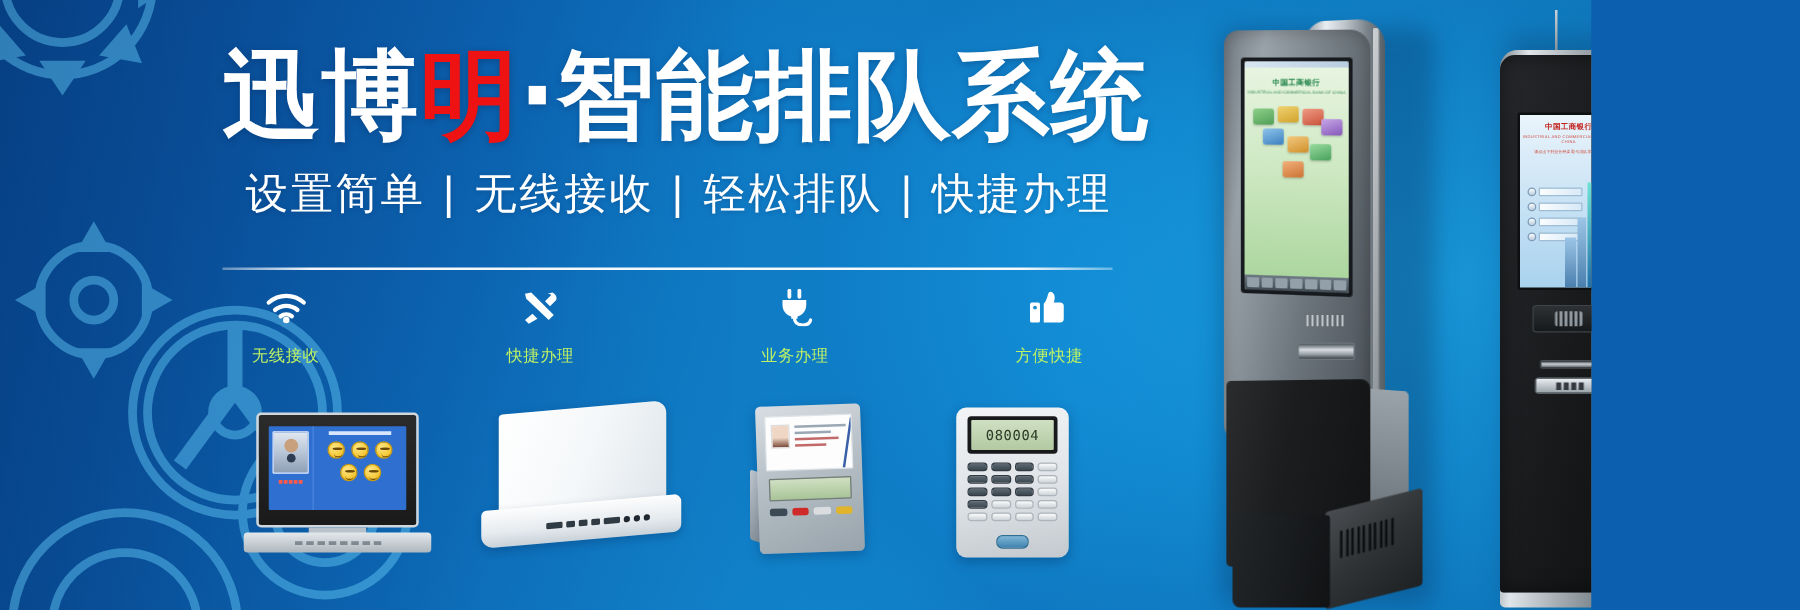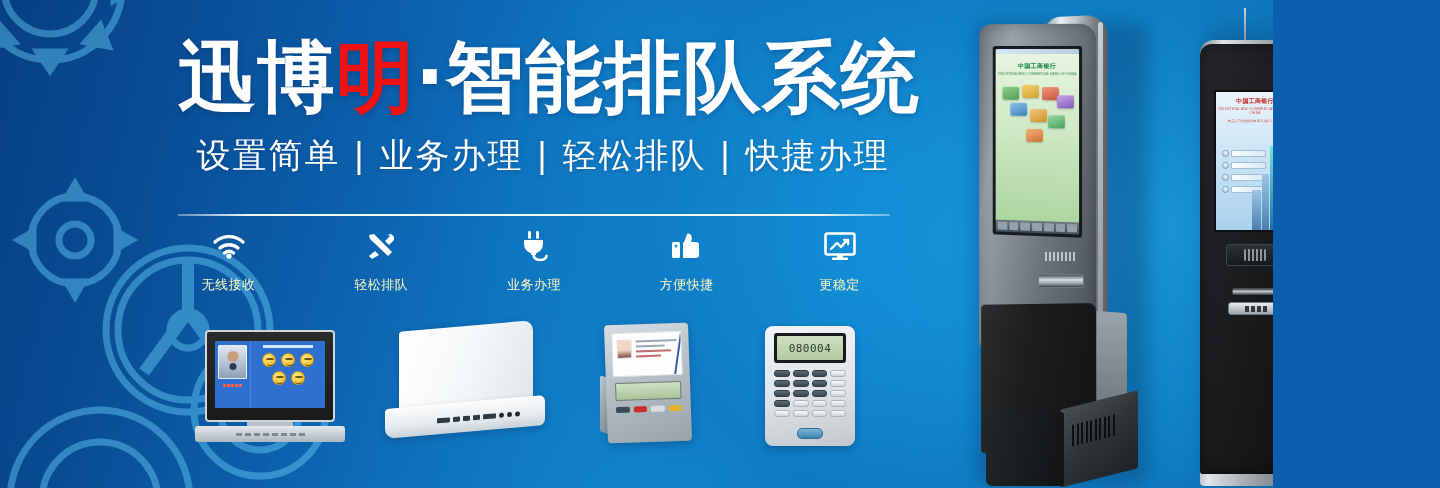--- a/index.html
+++ b/index.html
@@ -57,21 +57,21 @@
 
   
   .features {
     position:absolute; left:178px; top:228px; width:712px;
     display:flex; justify-content:space-between; align-items:flex-start;
   }
   .feature { width:101px; text-align:center; }
   .feature .ico { height:36px; display:flex; align-items:center; justify-content:center; }
   .feature .ico svg { display:block; }
   .feature .lbl {
-    margin-top:12px; font-size:13px; color:#fef9c3; letter-spacing:.5px;
+    margin-top:12px; font-size:13px; color:#bef264; letter-spacing:.5px;
     white-space:nowrap;
   }
 
   
   .products { position:absolute; left:190px; top:318px; width:700px; height:140px; }
   .product { position:absolute; }
 
   
   .p-monitor { left:5px; top:12px; width:150px; height:115px; }
   .mon-body {
@@ -459,21 +459,21 @@
         <circle cx="330" cy="470" r="66"></circle>
         <circle cx="330" cy="470" r="40"></circle>
       </g>
     </svg>
   </div>
 
   <div class="bg-vignette"></div>
 
   <div class="headline">
     <div class="title"><span>迅博</span><span class="accent">明</span><span class="dot">·</span><span>智能排队系统</span></div>
-    <div class="subtitle">设置简单 | 业务办理 | 轻松排队 | 快捷办理</div>
+    <div class="subtitle">设置简单 | 无线接收 | 轻松排队 | 快捷办理</div>
   </div>
 
   <div class="divider"></div>
 
   <div class="features">
 
     <div class="feature">
       <div class="ico">
         <svg width="34" height="26" viewBox="0 0 34 26">
           <g fill="none" stroke="#ffffff" stroke-width="3.4" stroke-linecap="round">
@@ -490,21 +490,21 @@
     <div class="feature">
       <div class="ico">
         <svg width="30" height="28" viewBox="0 0 30 28">
           <g fill="#ffffff">
             <path d="M3 3 L8 2 L26 20 L22 24 L4 7 Z"></path>
             <path d="M25 2 q4 2 3 6 l-5 5 -4 -4 5 -5 q-1 -1 -3 -1 z"></path>
             <path d="M9 19 l4 4 -7 4 -3 -3 z"></path>
           </g>
         </svg>
       </div>
-      <div class="lbl">轻松排队</div>
+      <div class="lbl">快捷办理</div>
     </div>
 
 
     <div class="feature">
       <div class="ico">
         <svg width="28" height="30" viewBox="0 0 28 30">
           <g fill="#ffffff">
             <rect x="8" y="0" width="3" height="8" rx="1.4"></rect>
             <rect x="16" y="0" width="3" height="8" rx="1.4"></rect>
             <path d="M4 9 h19 v4 a9.5 9.5 0 0 1 -19 0 z"></path>
@@ -520,32 +520,20 @@
       <div class="ico">
         <svg width="32" height="26" viewBox="0 0 32 26">
           <rect x="1" y="9" width="8" height="16" rx="1.5" fill="#ffffff"></rect>
           <circle cx="5" cy="13" r="1.5" fill="#1a8ed0"></circle>
           <path d="M12 25 h13 a3 3 0 0 0 3 -3 v-10 a3 3 0 0 0 -3 -3 h-5 q2 -6 -1 -8 q-3 -2 -4 3 q-1 4 -3 6 z" fill="#ffffff"></path>
         </svg>
       </div>
       <div class="lbl">方便快捷</div>
     </div>
 
-    <div class="feature">
-      <div class="ico">
-        <svg width="32" height="28" viewBox="0 0 32 28">
-          <rect x="1.5" y="1.5" width="29" height="21" rx="2" fill="none" stroke="#ffffff" stroke-width="2.6"></rect>
-          <path d="M7 17 l6 -6 4 4 6 -7" fill="none" stroke="#ffffff" stroke-width="2.4" stroke-linecap="round" stroke-linejoin="round"></path>
-          <path d="M20 8 h4 v4" fill="none" stroke="#ffffff" stroke-width="2.4" stroke-linecap="round" stroke-linejoin="round"></path>
-          <rect x="13" y="23" width="6" height="3" fill="#ffffff"></rect>
-          <rect x="8" y="25.5" width="16" height="2.5" rx="1" fill="#ffffff"></rect>
-        </svg>
-      </div>
-      <div class="lbl">更稳定</div>
-    </div>
 
 
   </div>
 
   <div class="products">
 
     <div class="product p-monitor">
       <div class="mon-body">
         <div class="mon-screen">
           <div class="mon-left">

